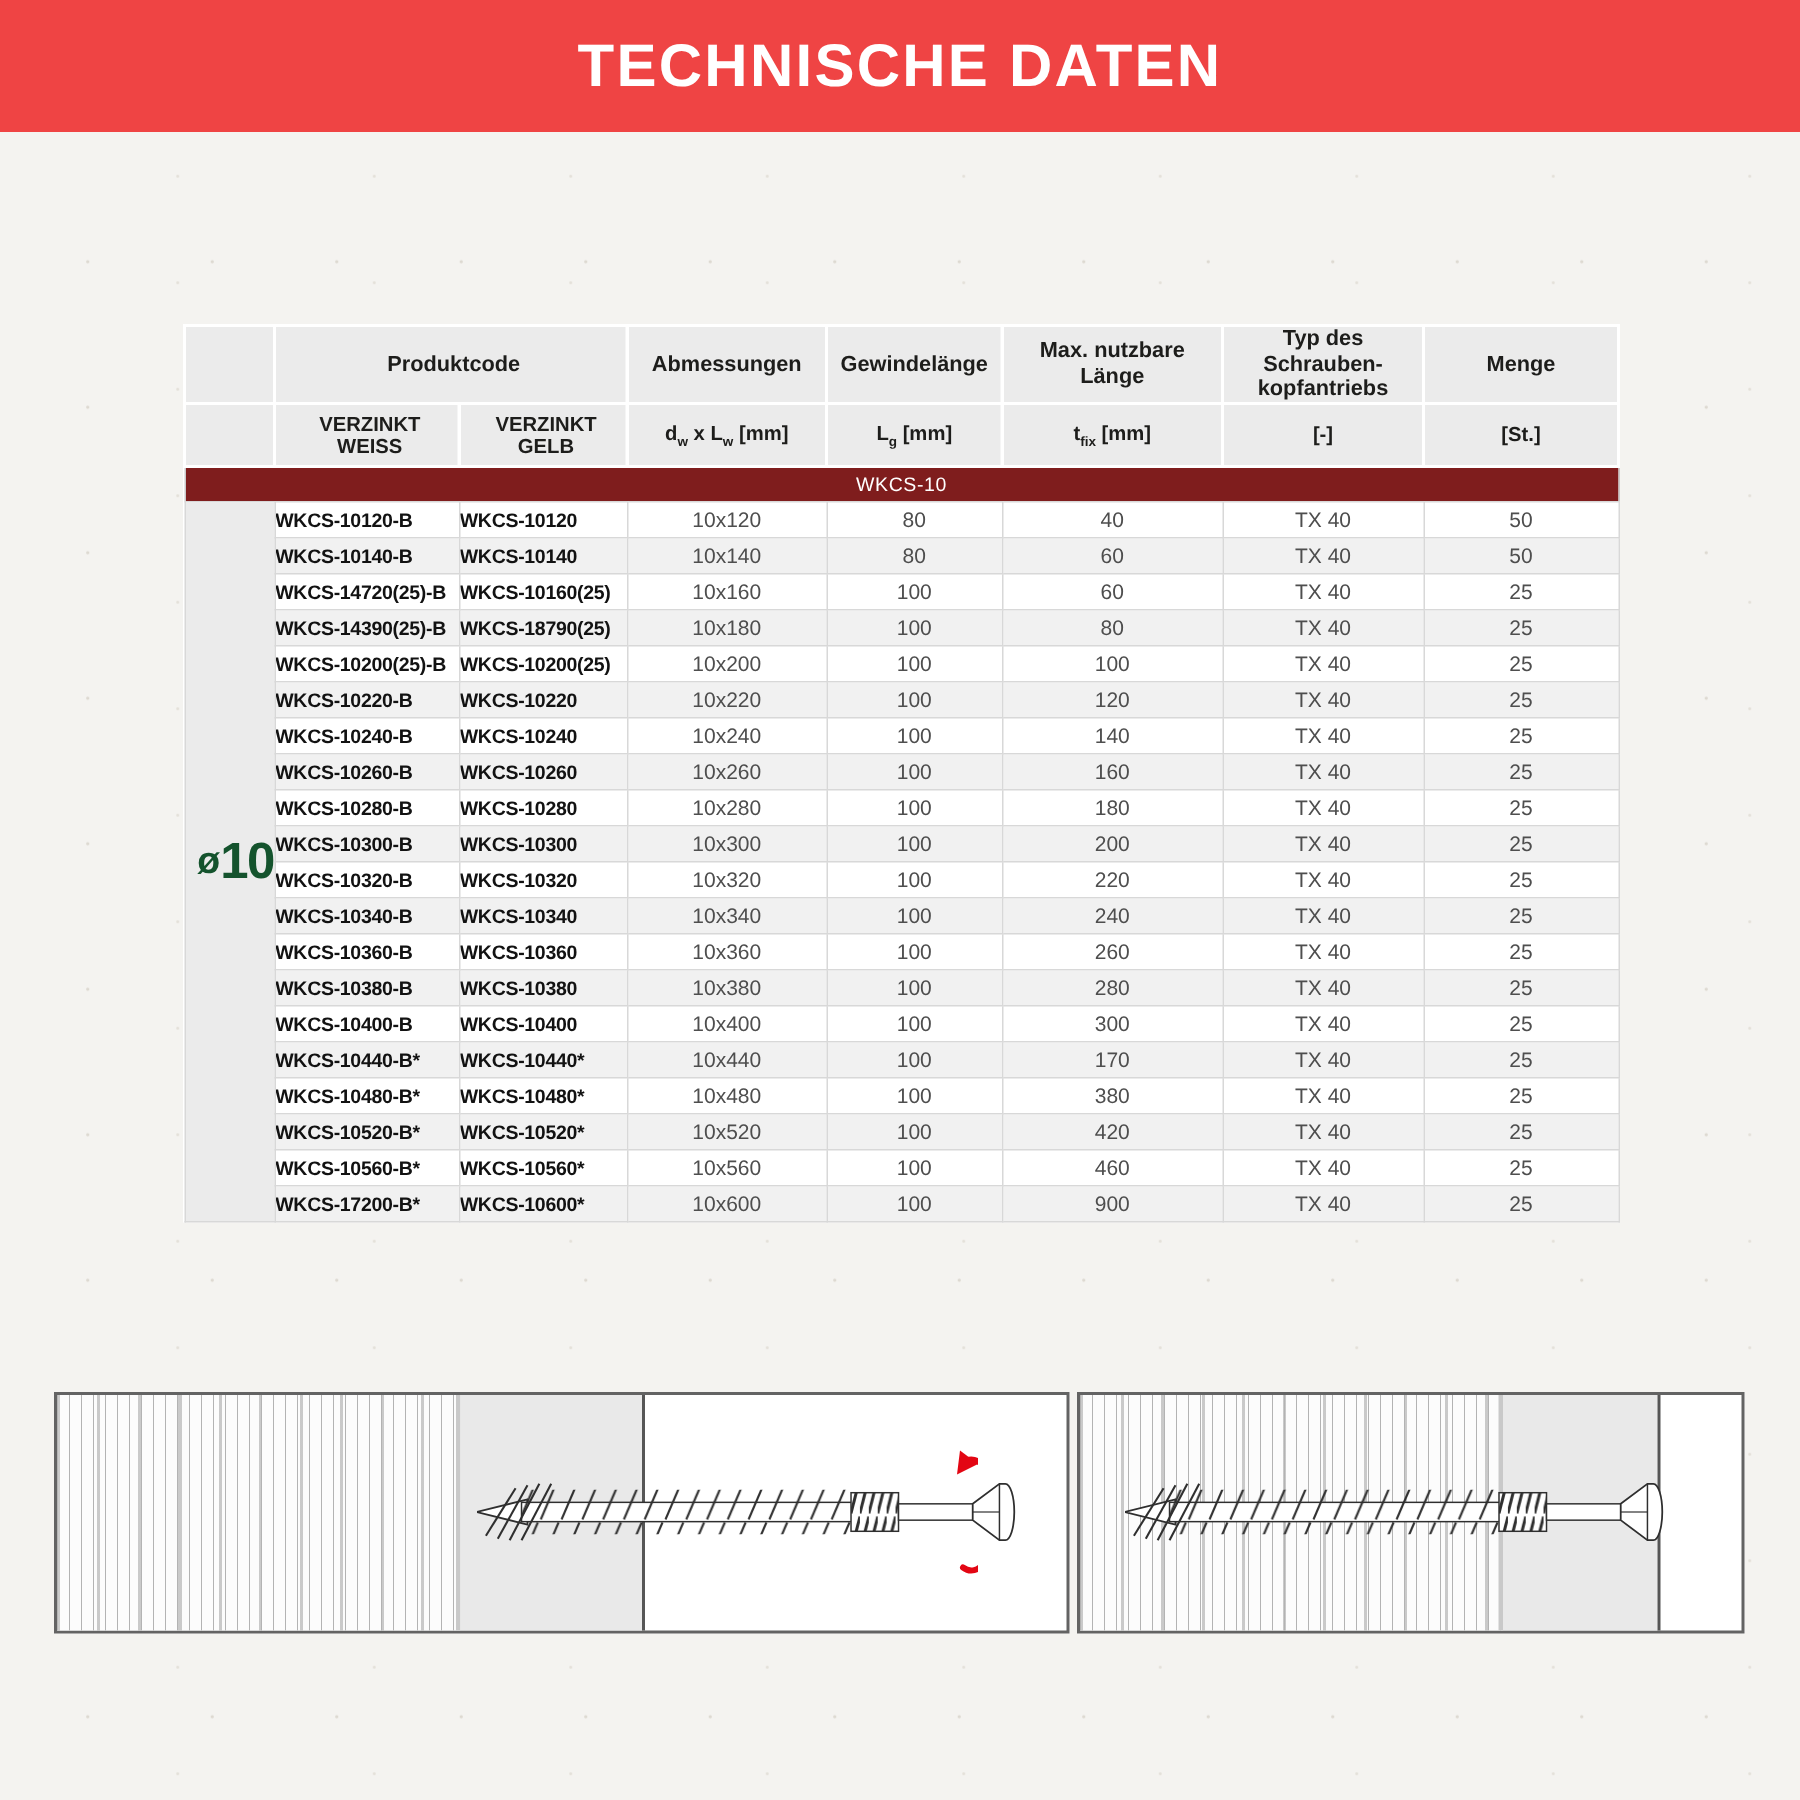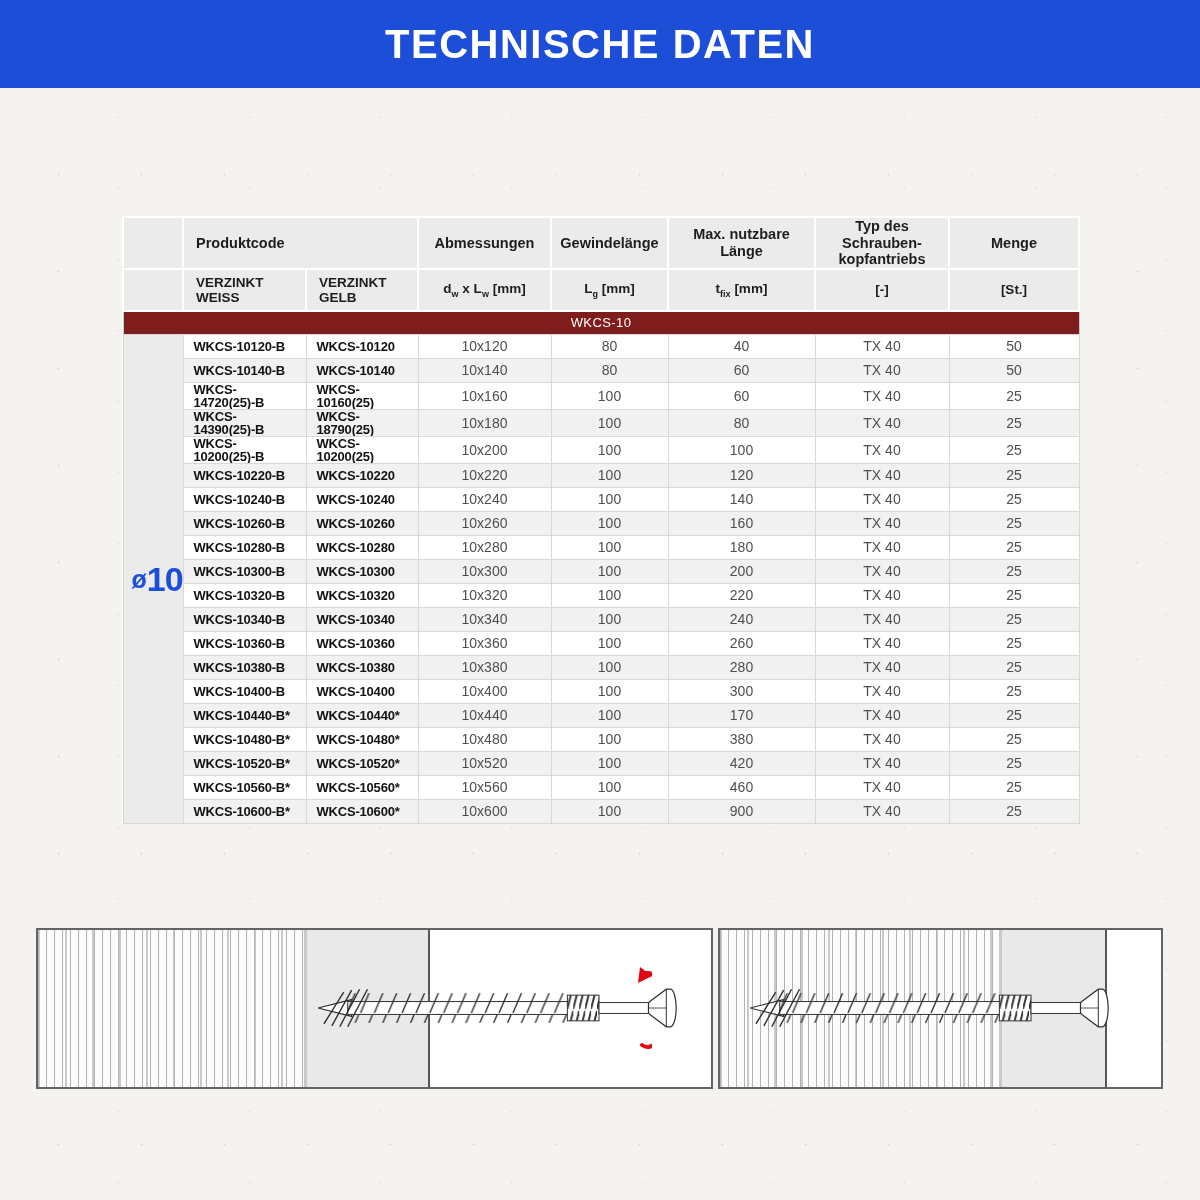--- a/index.html
+++ b/index.html
@@ -8,42 +8,42 @@
     background-color:#f4f3f0;
     background-image:
       radial-gradient(circle,#ddd9d1 0.8px,transparent 1.3px),
       radial-gradient(circle,#e4e0d9 0.7px,transparent 1.2px);
     background-size:83px 97px,131px 71px;
     background-position:17px 29px,53px 11px;
     font-family:"Liberation Sans","DejaVu Sans",sans-serif;
   }
 
   
-  .banner{position:absolute;left:0;top:0;width:1200px;height:88px;background:#1d4ed8;
+  .banner{position:absolute;left:0;top:0;width:1200px;height:88px;background:#ef4444;
     display:flex;align-items:center;justify-content:center;}
   .banner .title{color:#ffffff;font-size:40px;font-weight:bold;letter-spacing:1.5px;margin:0;}
 
   
   .tableWrap{position:absolute;left:122px;top:216px;}
   table{border-collapse:collapse;table-layout:fixed;width:956px;border:1px solid #c9c9c9;background:#fff;}
   th,td{padding:0 8px;overflow:hidden;box-sizing:border-box;}
   tr.hrow1 th{height:49px;}
   tr.hrow2 th{height:42px;}
   th{background:#ebebeb;border:2px solid #ffffff;color:#1d1d1b;
      font-size:14.5px;font-weight:bold;text-align:center;vertical-align:middle;line-height:1.15;}
   tr.hrow2 th{font-size:13.5px;}
-  th.leftal{text-align:left;padding-left:12px;}
+  th.leftal{text-align:center;padding-left:12px;}
   tr.band td{background:#7f1d1d;color:#ffffff;height:23px;font-size:13px;
      text-align:center;letter-spacing:0.4px;border:none;}
   tbody td{height:24px;font-size:14px;border:1px solid #d8d8d8;text-align:center;
      color:#4e4e4e;line-height:1;}
-  tbody td.code{font-weight:bold;color:#121212;text-align:left;padding-left:10px;font-size:13px;letter-spacing:-0.2px;}
+  tbody td.code{font-weight:bold;color:#121212;text-align:left;padding-left:0;font-size:13px;letter-spacing:-0.2px;}
   tbody tr td{background:#ffffff;}
   tbody tr.alt td{background:#f1f1f1;}
-  tbody td.dia{background:#ebebeb;text-align:center;vertical-align:middle;color:#1d4ed8;}
+  tbody td.dia{background:#ebebeb;text-align:center;vertical-align:middle;color:#14532d;}
   .dsym{font-size:25px;font-weight:600;vertical-align:3px;}
   .dval{font-size:34px;font-weight:800;letter-spacing:-1px;}
   sub{font-size:9px;font-weight:bold;vertical-align:-4px;}
 
   
   .panel{position:absolute;top:928px;height:161px;border:2px solid #636363;background:#ffffff;box-sizing:border-box;}
   #panel-left{left:36px;width:677px;}
   #panel-right{left:718px;width:445px;}
   .zone{position:absolute;top:0;bottom:0;}
   .hatch{
@@ -269,21 +269,21 @@
         <tr>
           <td class="code">WKCS-10560-B*</td>
           <td class="code">WKCS-10560*</td>
           <td class="val">10x560</td>
           <td class="val">100</td>
           <td class="val">460</td>
           <td class="val">TX 40</td>
           <td class="val">25</td>
         </tr>
         <tr class="alt">
-          <td class="code">WKCS-10600-B*</td>
+          <td class="code">WKCS-17200-B*</td>
           <td class="code">WKCS-10600*</td>
           <td class="val">10x600</td>
           <td class="val">100</td>
           <td class="val">900</td>
           <td class="val">TX 40</td>
           <td class="val">25</td>
         </tr>
       </tbody>
   </table>
 </div>

